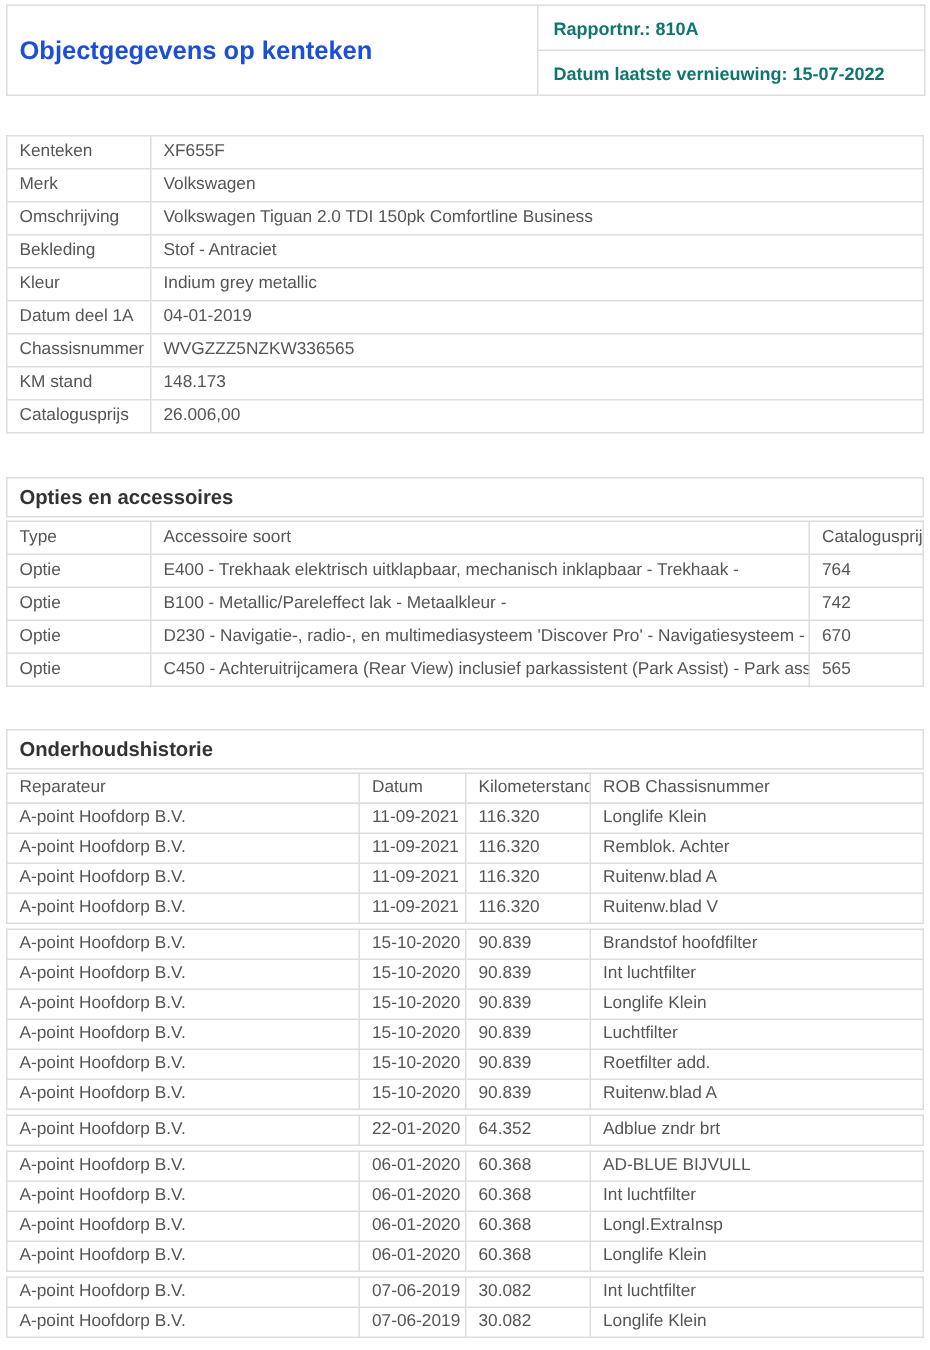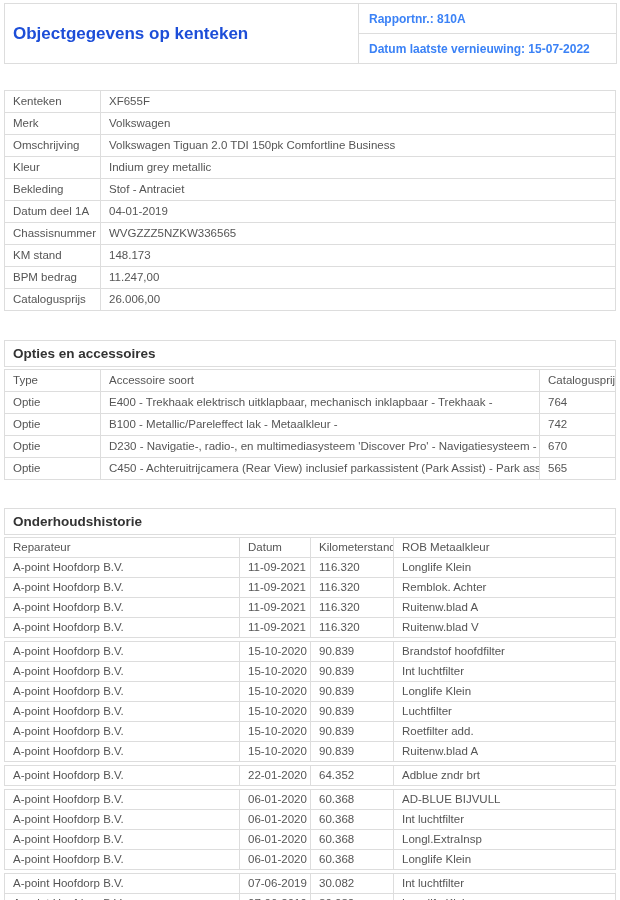--- a/index.html
+++ b/index.html
@@ -26,21 +26,21 @@
   .hdr-title-cell {
     padding: 6px 6px 6px 8px;
     font-size: 17px;
     font-weight: bold;
     color: #1d4ed8;
   }
   .hdr-meta-cell {
     padding: 7px 10px;
     font-size: 12px;
     font-weight: bold;
-    color: #3b82f6;
+    color: #0f766e;
     height: 15px;
   }
 
   
   table.data {
     width: 612px;
     border-collapse: collapse;
     table-layout: fixed;
     font-size: 11.5px;
     color: #555555;
@@ -113,42 +113,38 @@
       </tr>
       <tr>
         <td>Merk</td>
         <td>Volkswagen</td>
       </tr>
       <tr>
         <td>Omschrijving</td>
         <td>Volkswagen Tiguan 2.0 TDI 150pk Comfortline Business</td>
       </tr>
       <tr>
+        <td>Bekleding</td>
+        <td>Stof - Antraciet</td>
+      </tr>
+      <tr>
         <td>Kleur</td>
         <td>Indium grey metallic</td>
       </tr>
       <tr>
-        <td>Bekleding</td>
-        <td>Stof - Antraciet</td>
-      </tr>
-      <tr>
         <td>Datum deel 1A</td>
         <td>04-01-2019</td>
       </tr>
       <tr>
         <td>Chassisnummer</td>
         <td>WVGZZZ5NZKW336565</td>
       </tr>
       <tr>
         <td>KM stand</td>
         <td>148.173</td>
-      </tr>
-      <tr>
-        <td>BPM bedrag</td>
-        <td>11.247,00</td>
       </tr>
       <tr>
         <td>Catalogusprijs</td>
         <td>26.006,00</td>
       </tr>
     </tbody>
       </table>
   </div>
 
   <div class="options-wrap">
@@ -197,21 +193,21 @@
           <col style="width:235px">
           <col style="width:71px">
           <col style="width:83px">
           <col>
         </colgroup>
       <tbody>
           <tr>
         <th>Reparateur</th>
         <th>Datum</th>
         <th>Kilometerstand</th>
-        <th>ROB Metaalkleur</th>
+        <th>ROB Chassisnummer</th>
       </tr>
     </tbody>
       </table>
 
     <table class="data maint maint-group first">
       <colgroup>
           <col style="width:235px">
           <col style="width:71px">
           <col style="width:83px">
           <col>

